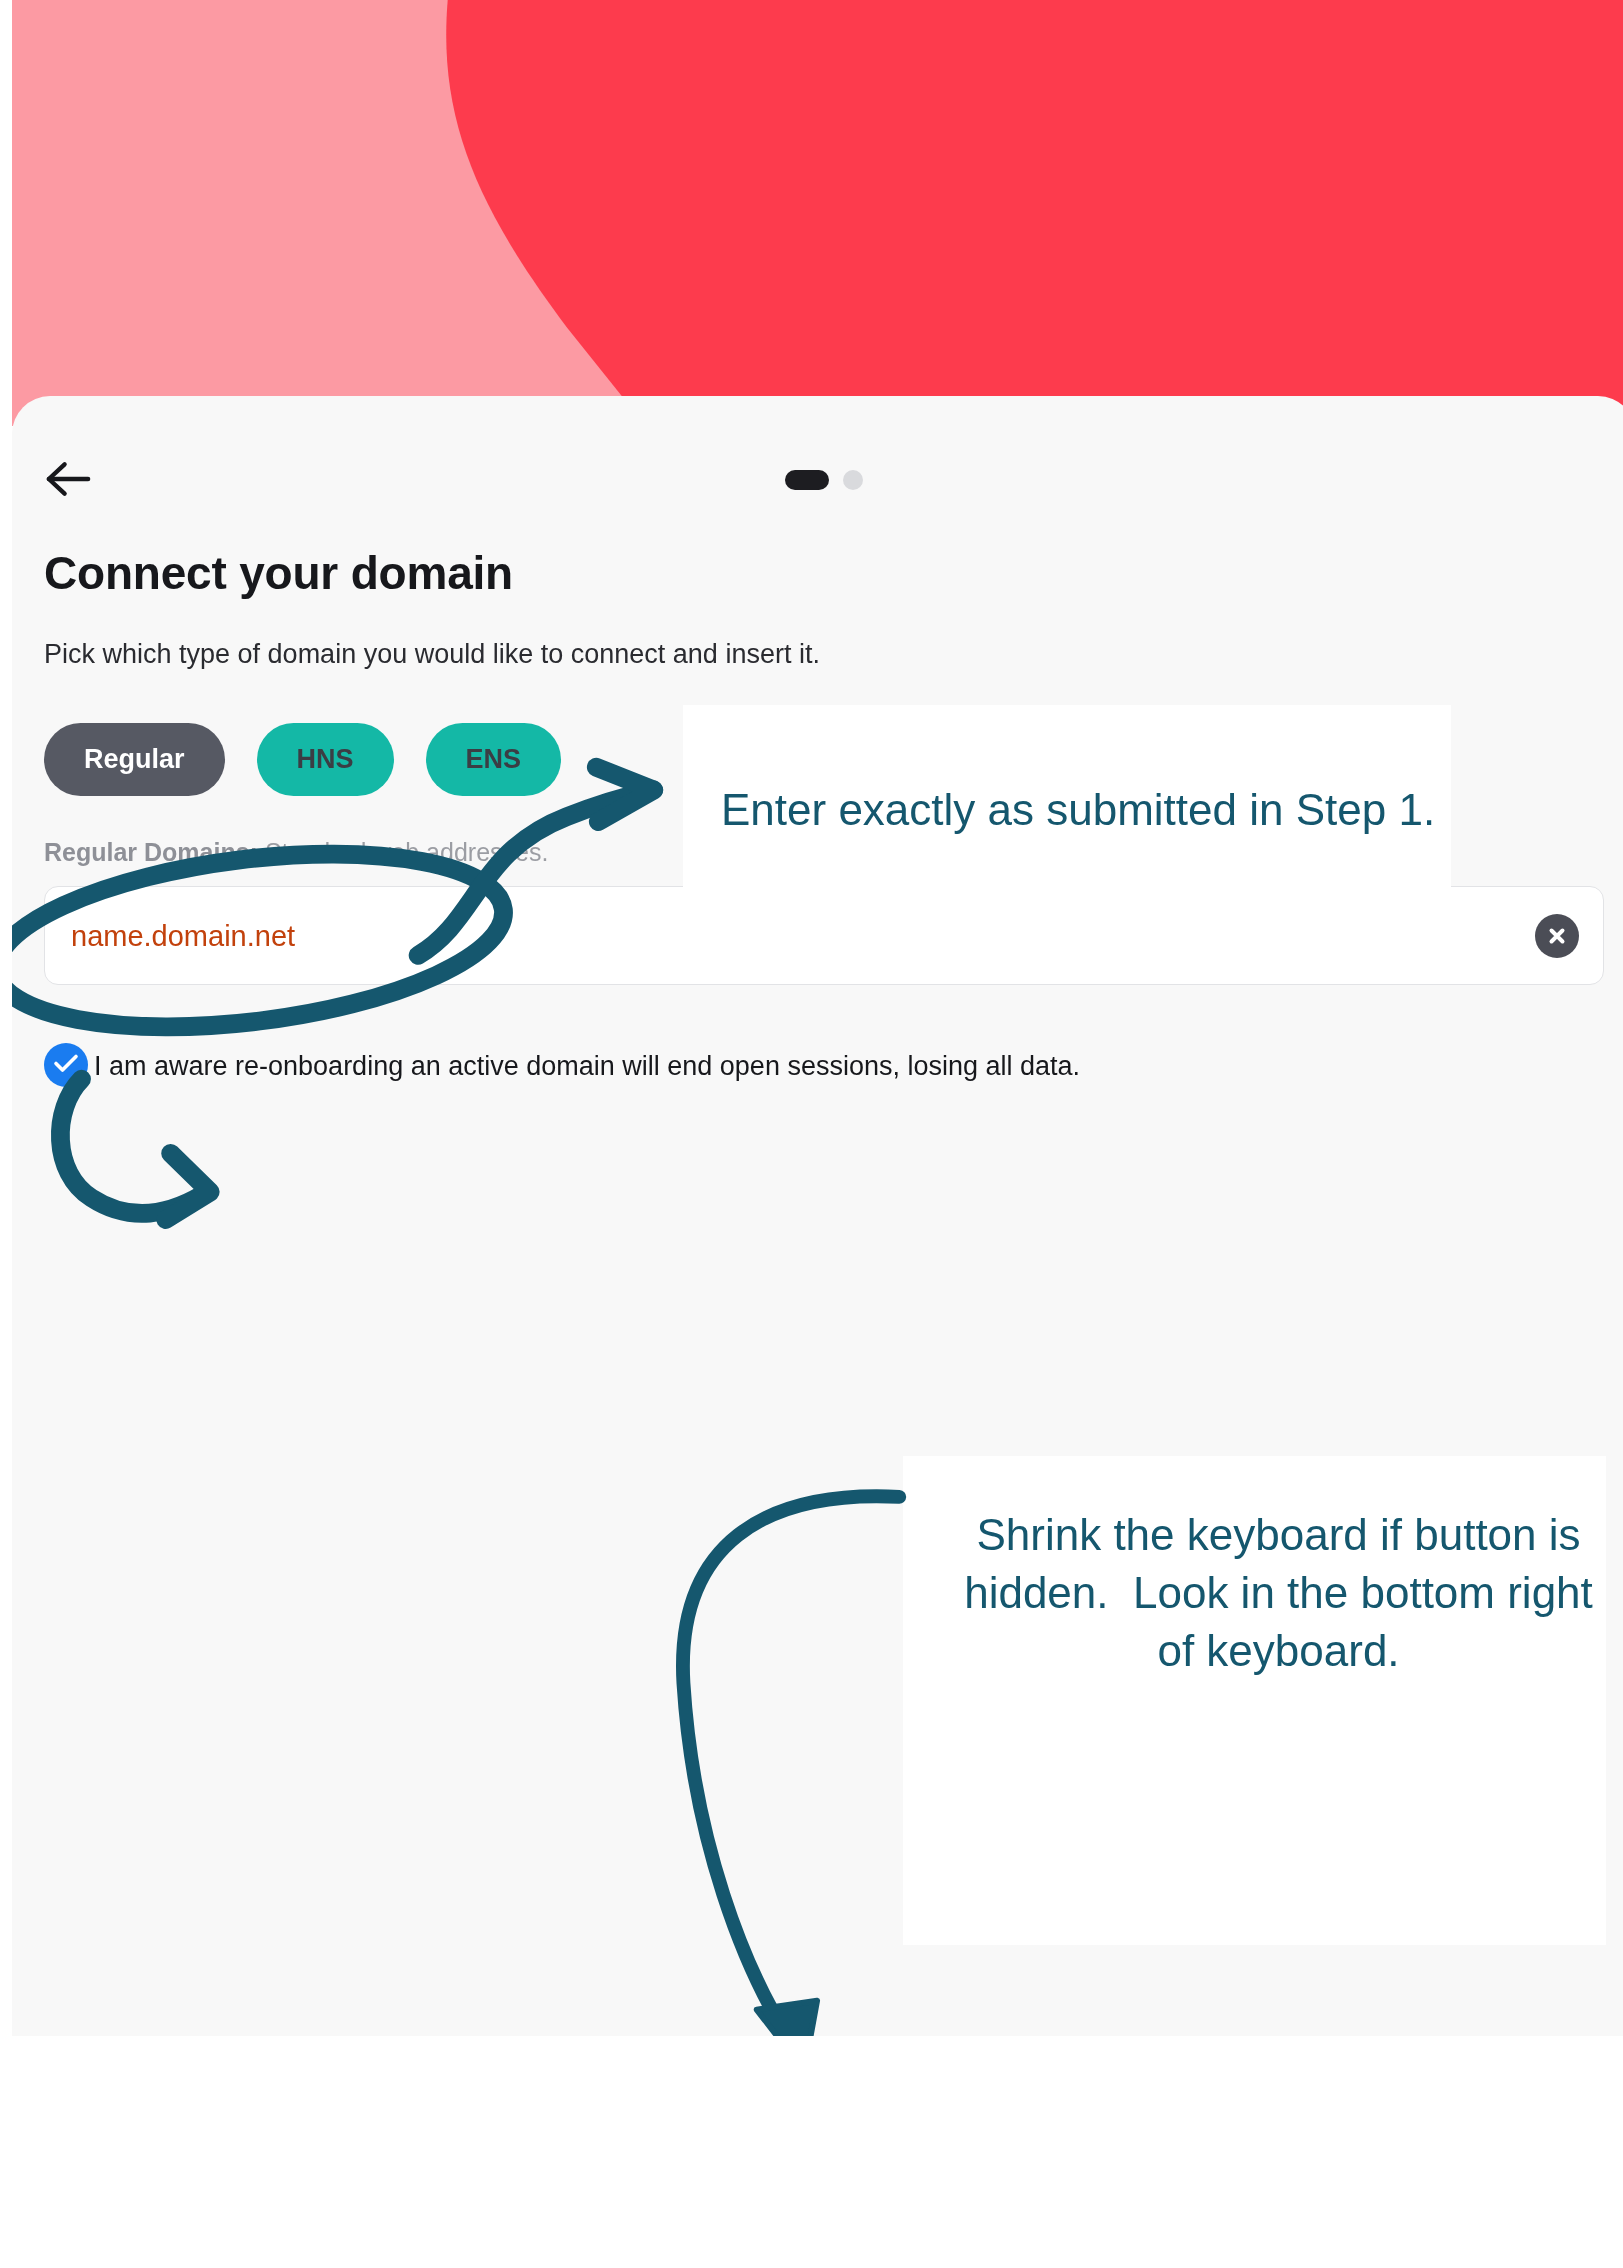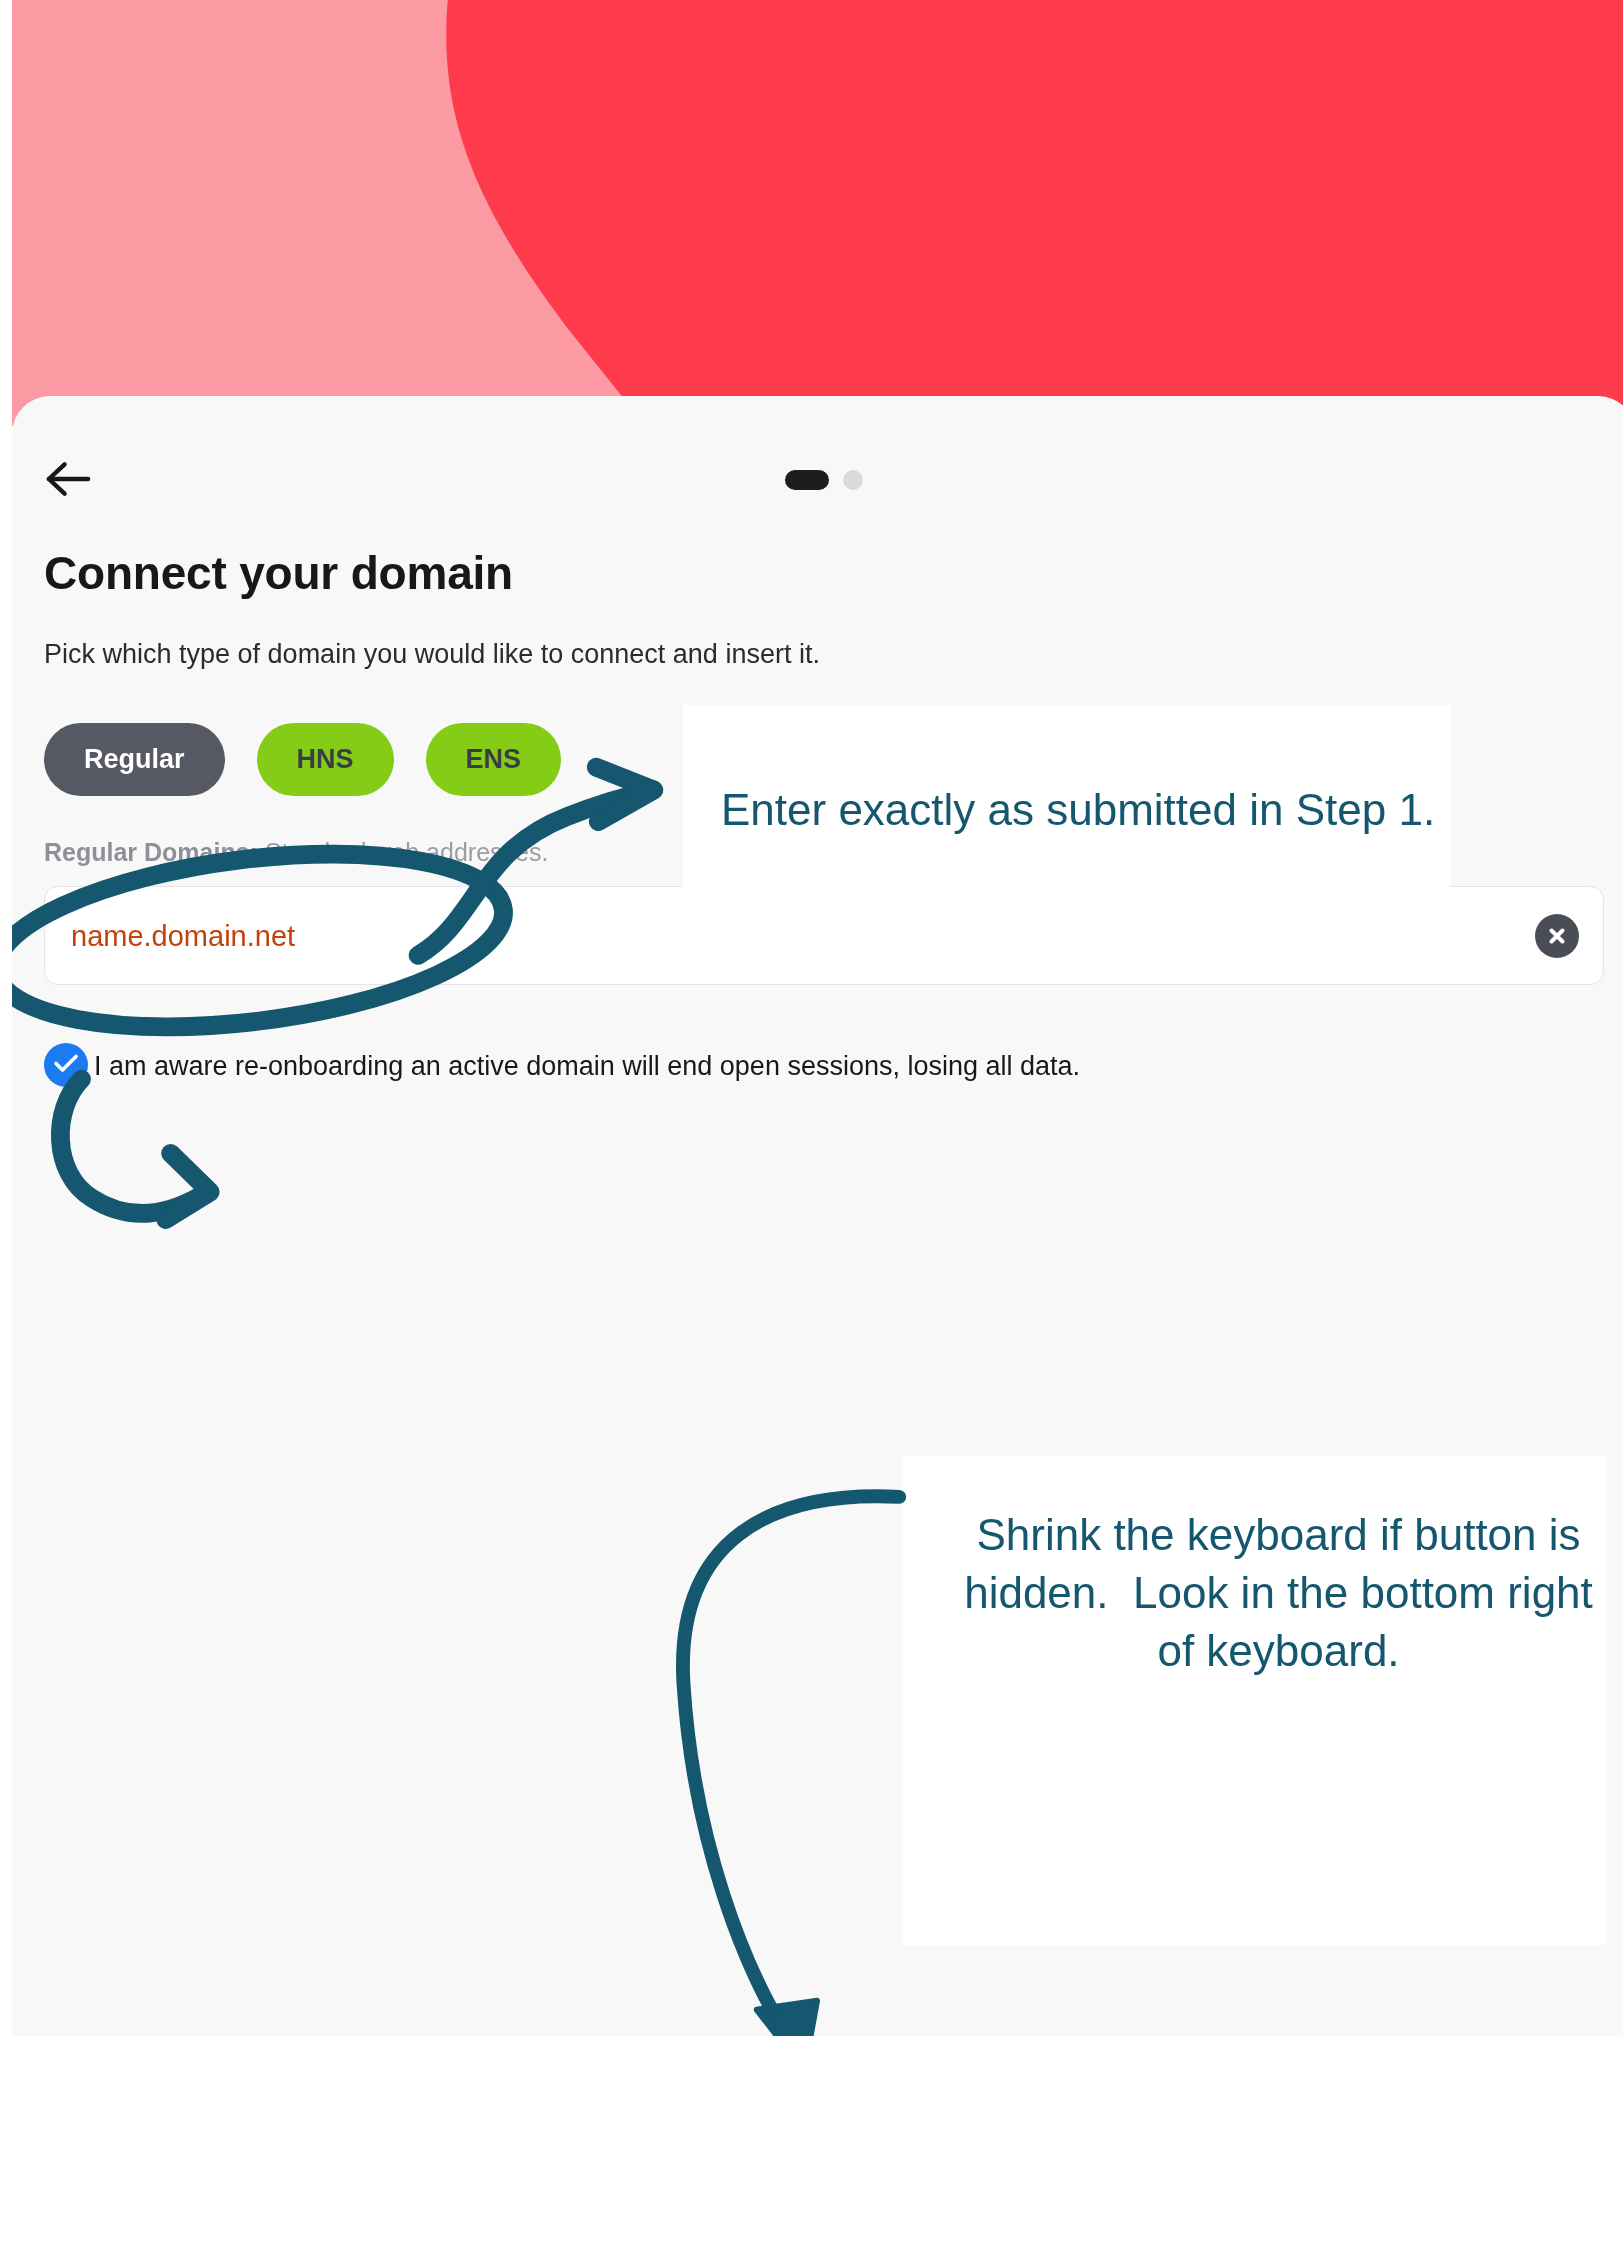--- a/index.html
+++ b/index.html
@@ -75,21 +75,21 @@
     position:absolute;left:32px;top:327px;
     display:flex;gap:32px;
   }
   .pill{
     height:73px;
     display:flex;align-items:center;justify-content:center;
     border-radius:37px;
     font-size:27px;font-weight:700;
     padding:0 40px;
     cursor:pointer;
-    background:#84cc16;color:#3b3d44;
+    background:#14b8a6;color:#3b3d44;
     white-space:nowrap;
   }
   .pill.active{background:#565963;color:#ffffff;}
 
   
   .helper{
     position:absolute;left:32px;top:442px;
     font-size:25px;color:#9b9da3;
   }
   .helper b{color:#8e9097;font-weight:700;}

